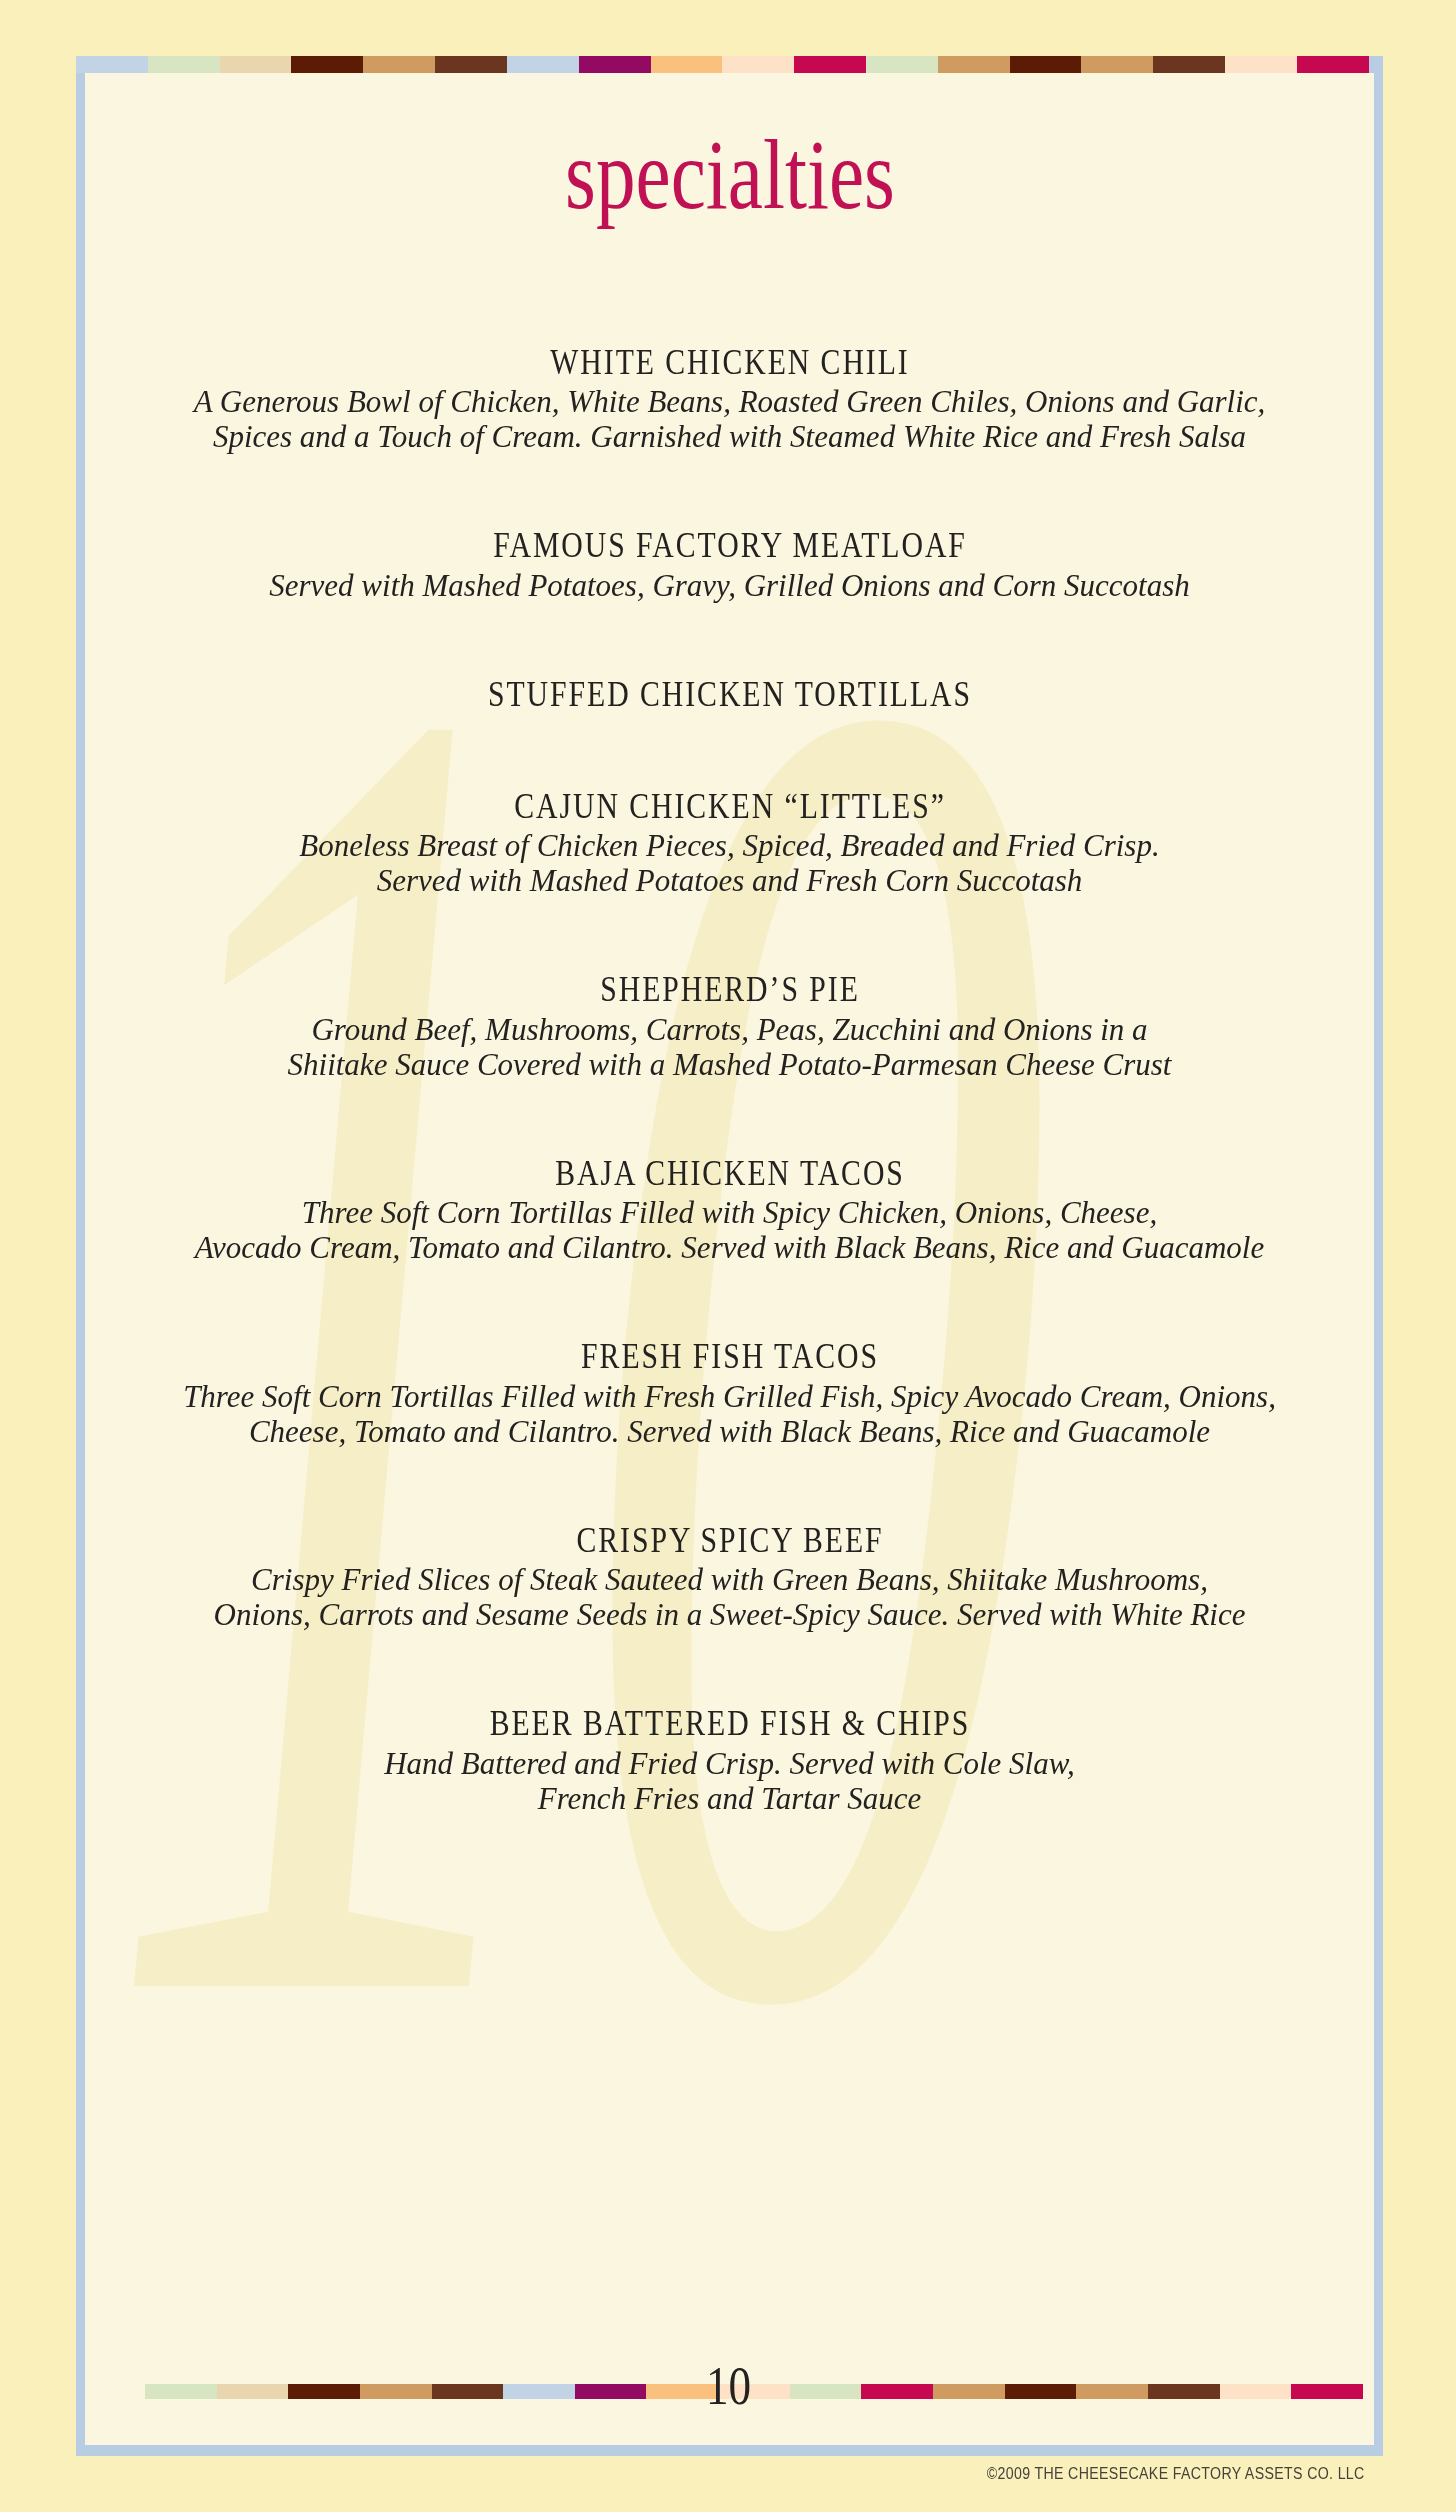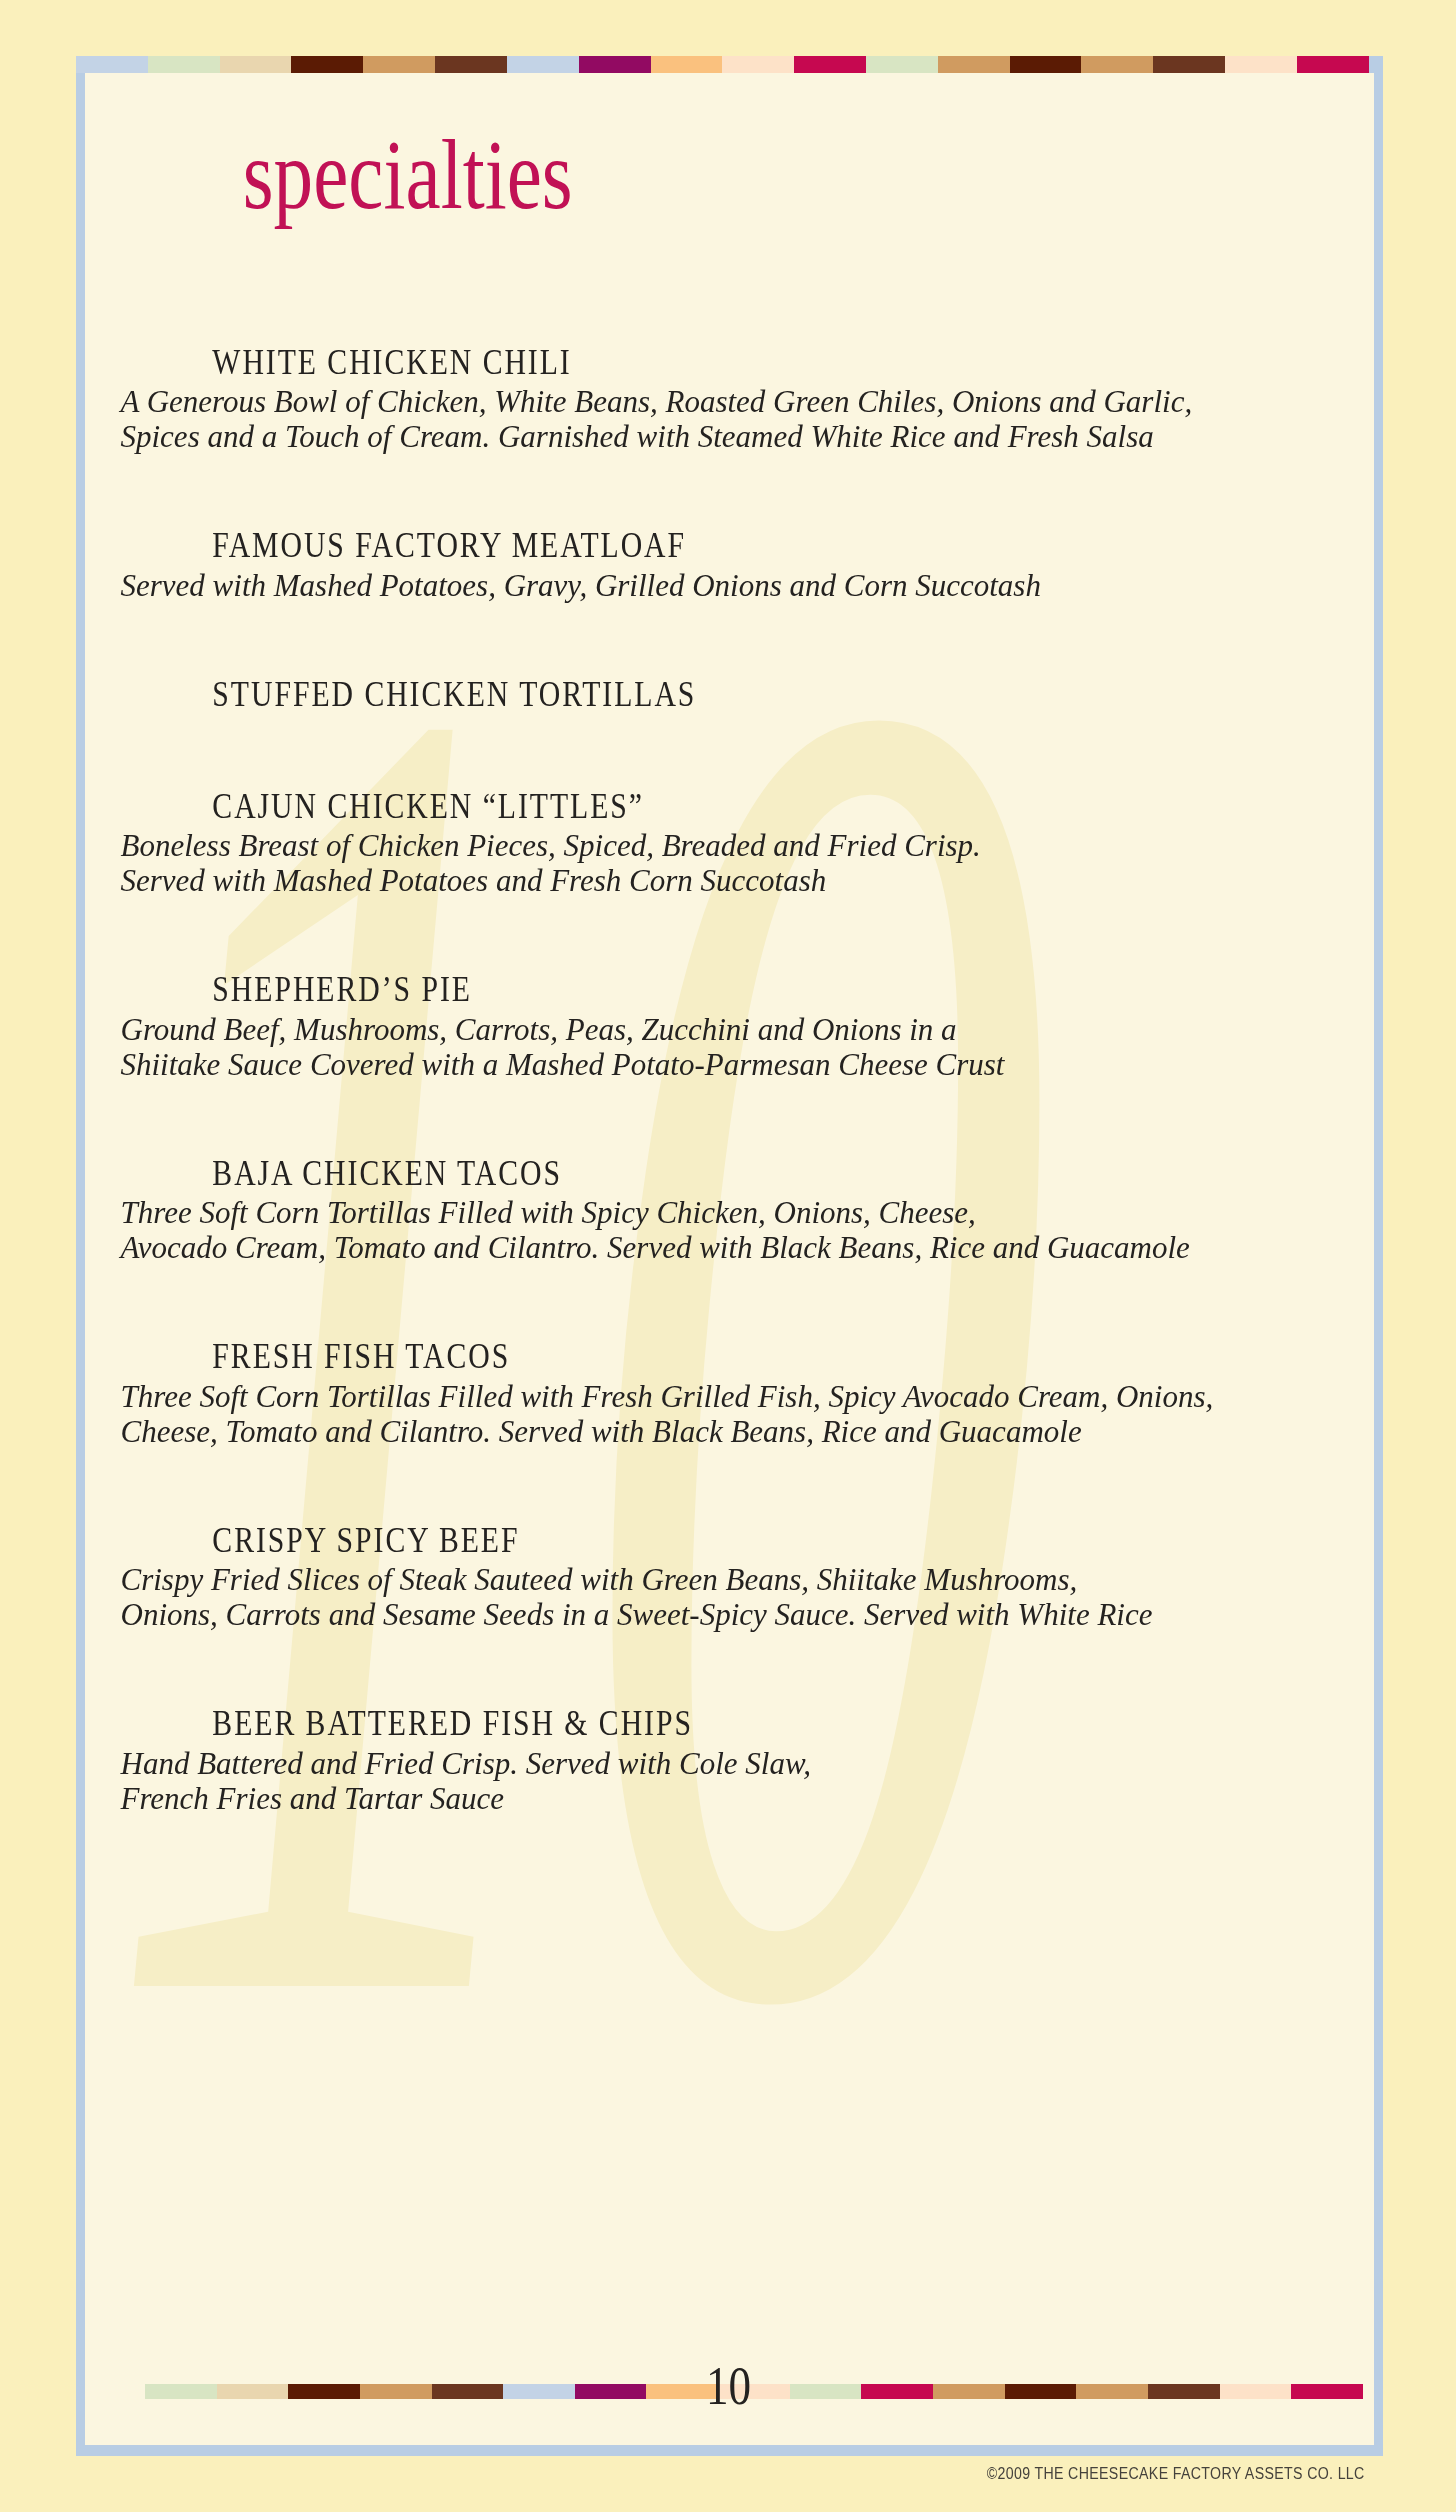--- a/index.html
+++ b/index.html
@@ -29,21 +29,21 @@
     position: absolute; left: 15px; top: 320px;
     font-size: 1903px; line-height: 1; font-style: italic;
     color: var(--watermark, #F6EEC6);
     transform: scaleX(0.5); transform-origin: left top;
     white-space: nowrap; pointer-events: none;
     user-select: none;
   }
   .content {
     position: relative;
     width: 1218px; margin: 0 auto;
-    text-align: left;
+    text-align: center;
     color: var(--text-dark, #242220);
   }
   .page-title {
     margin-top: 41px; margin-bottom: 107px;
     font-size: 99px; line-height: 122px;
     color: var(--title-crimson, #C11155);
     transform: scaleX(0.8);
   }
   .menu-item { margin-bottom: 72px; margin-top: 9px; }
   .item-name {

